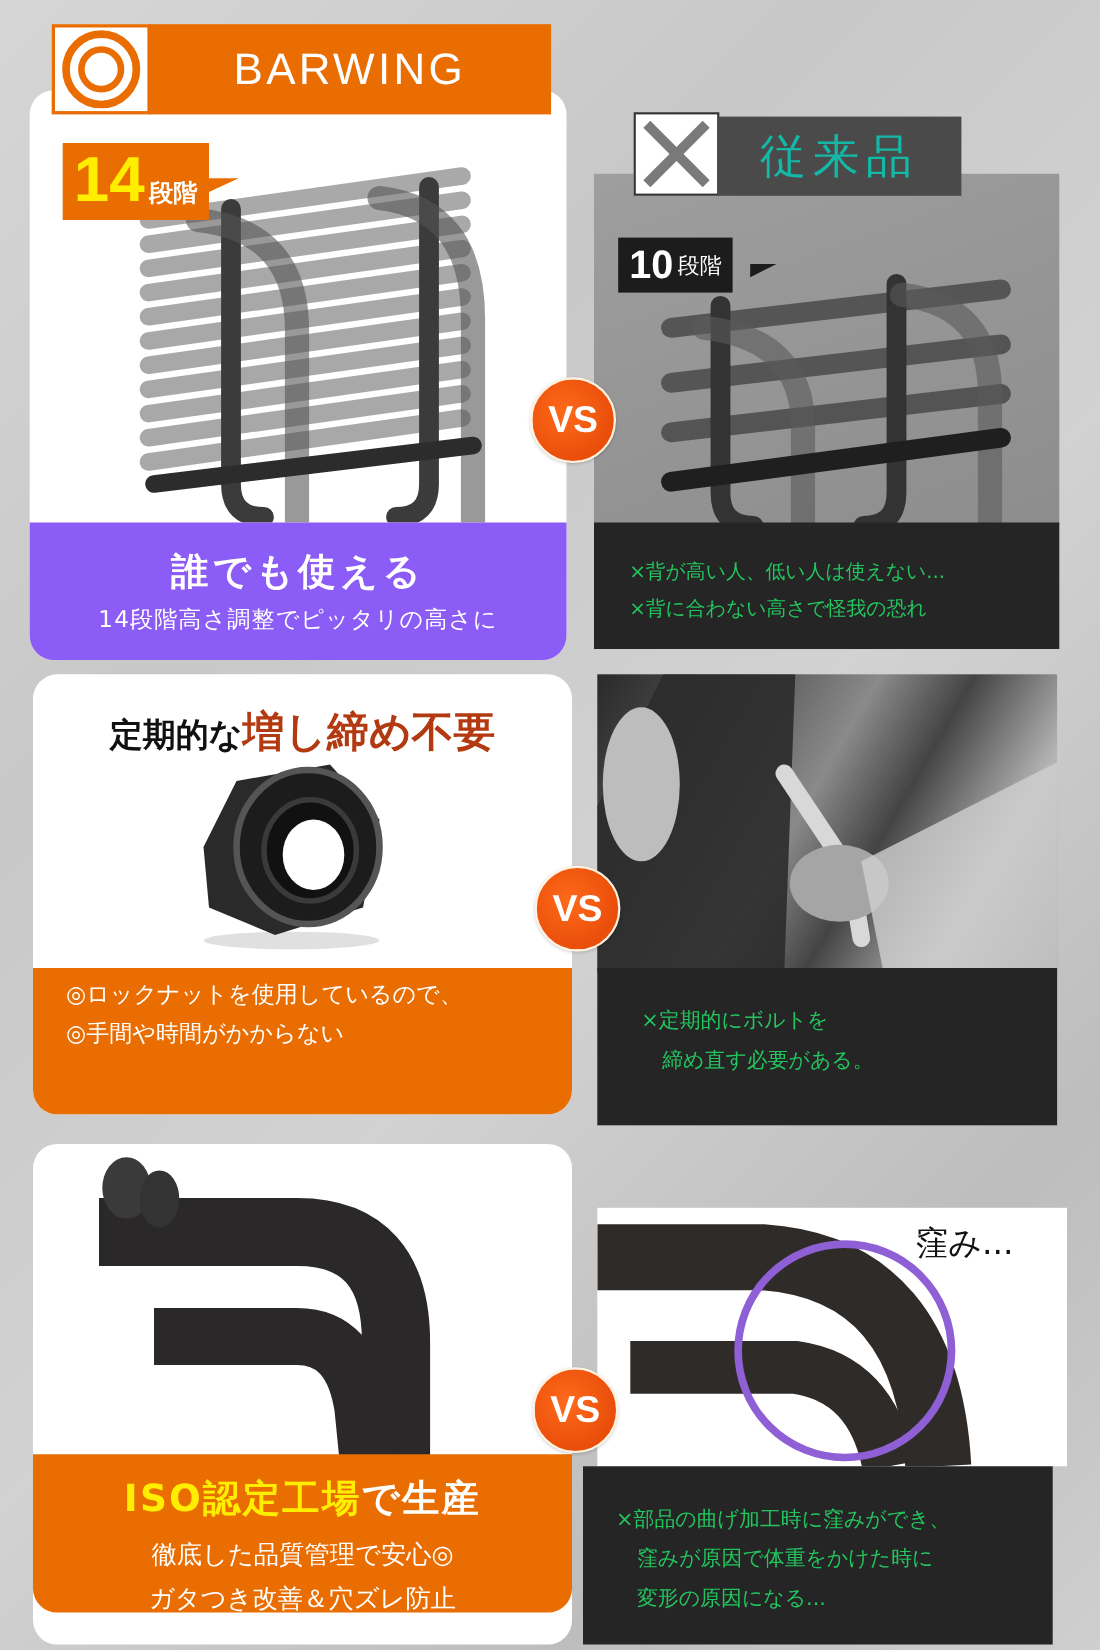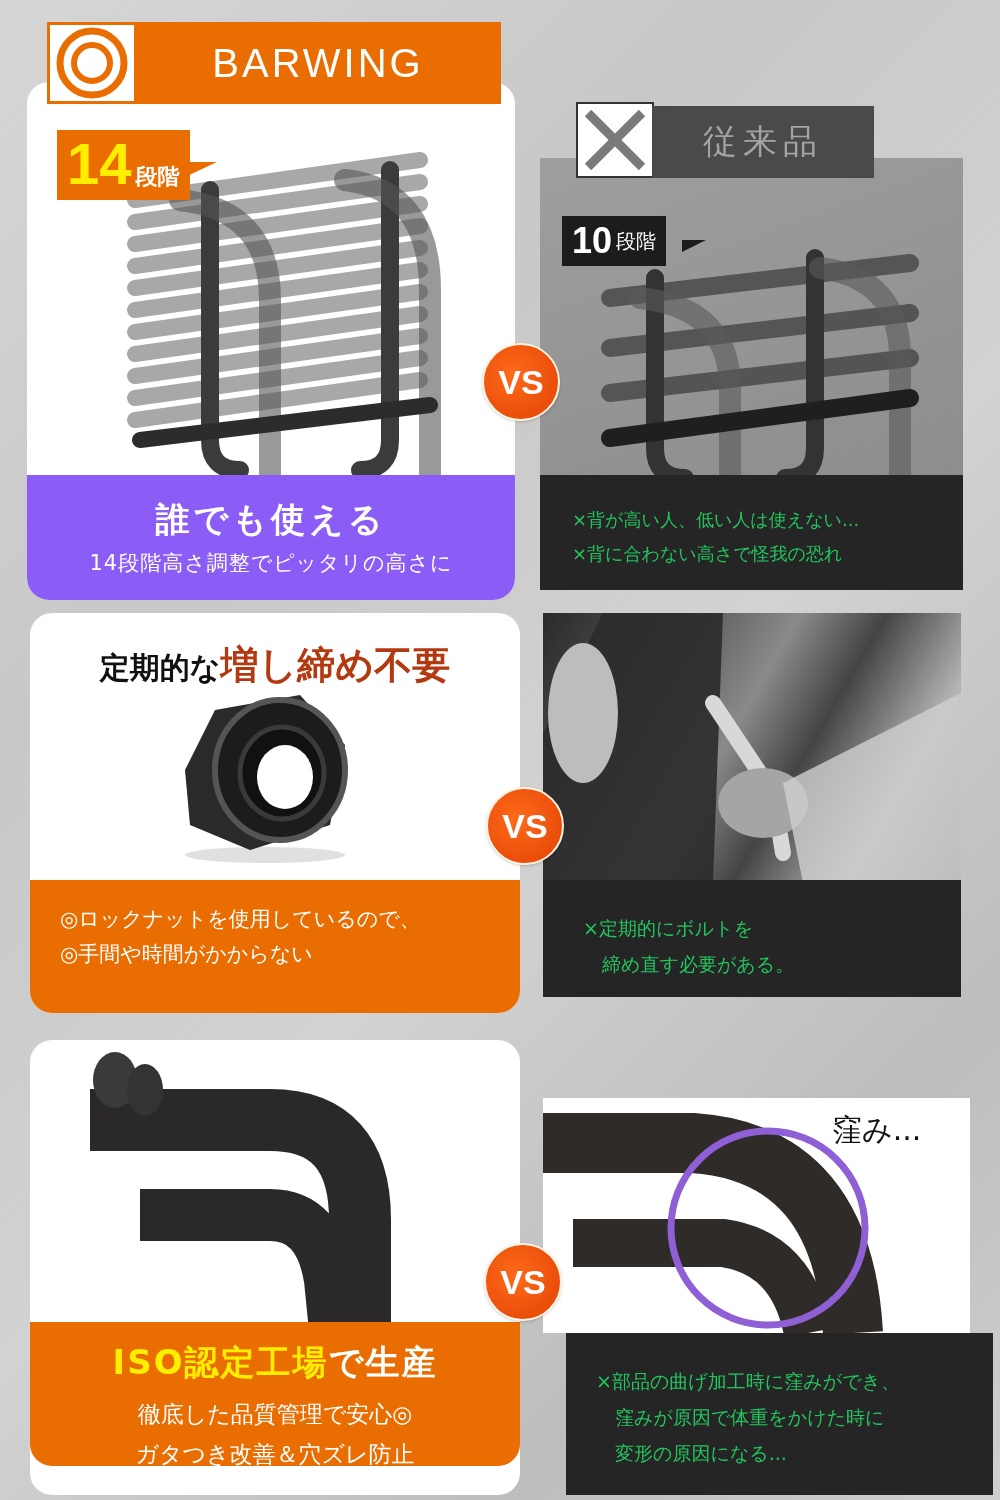--- a/index.html
+++ b/index.html
@@ -12,21 +12,21 @@
   .abs { position: absolute; }
 
   
   .card-white { background: #fff; border-radius: 22px; }
   .card-orange { background: #e96d00; }
   .brand-bar { left: 135px; top: 22px; width: 366px; height: 82px; background: #e96d00; display:flex; align-items:center; justify-content:center; }
   .brand-text { color:#fff; font-family:"Liberation Sans", sans-serif; font-size: 40px; letter-spacing: 3px; font-weight: 400; }
   .badge-o { left: 47px; top: 22px; width: 90px; height: 82px; background:#fff; border: 3px solid #e96d00; display:flex; align-items:center; justify-content:center; }
   .badge-x { left: 576px; top: 102px; width: 78px; height: 76px; background:#fff; border: 2px solid #333; display:flex; align-items:center; justify-content:center; }
   .old-bar { left: 652px; top: 106px; width: 222px; height: 72px; background:#4a4a4a; display:flex; align-items:center; justify-content:center; }
-  .old-text { color:#a3a3a3; font-size: 34px; letter-spacing: 6px; }
+  .old-text { color:#14b8a6; font-size: 42px; letter-spacing: 6px; }
 
   .step-tag { display:flex; align-items:baseline; padding: 0 10px; }
   .step-num { font-weight: bold; font-family:"Liberation Sans", sans-serif; }
   .step-unit { font-weight: bold; margin-left: 4px; }
 
   .caption-orange { background:#8b5cf6; color:#fff; text-align:center; border-radius: 0 0 22px 22px; }
   .caption-dark { background:#252525; color:#22c55e; }
 
   .vs { width: 78px; height: 78px; border-radius: 50%; background: radial-gradient(circle at 40% 40%, #ff6a1a, #e94e0a 70%); border: 2px solid #fff2e0; display:flex; align-items:center; justify-content:center; color:#fff; font-weight:bold; font-size: 34px; font-family:"Liberation Sans", sans-serif; box-shadow: 0 1px 3px rgba(0,0,0,.2); z-index: 5;}
 
@@ -137,35 +137,35 @@
 <div class="abs" style="left:170px; top:685px; width:185px; height:180px;">
   <svg width="185" height="180" viewBox="0 0 185 180">
     <ellipse cx="95" cy="170" rx="80" ry="8" fill="#000" opacity="0.12"></ellipse>
     <polygon points="15,85 45,25 130,10 175,60 160,140 80,165 20,140" fill="#2a2a2a"></polygon>
     <ellipse cx="110" cy="85" rx="65" ry="70" fill="#1c1c1c" stroke="#555" stroke-width="6"></ellipse>
     <ellipse cx="112" cy="88" rx="42" ry="46" fill="#111" stroke="#3a3a3a" stroke-width="5"></ellipse>
     <ellipse cx="115" cy="92" rx="28" ry="32" fill="#fff"></ellipse>
   </svg>
 </div>
 
-<div class="abs card-orange" style="left:30px; top:880px; width:490px; height:133px; border-radius:0 0 22px 22px; padding:22px 0 0 30px; color:#fff;">
+<div class="abs card-orange" style="left:30px; top:880px; width:490px; height:133px; border-radius:0 0 22px 22px; padding:7px 0 0 30px; color:#fff;">
   <div class="line" style="font-size:21px; line-height:35px;">◎ロックナットを使用しているので、</div>
   <div class="line" style="font-size:21px; line-height:35px;">◎手間や時間がかからない</div>
 </div>
 
 <div class="abs photo-bw" style="left:543px; top:613px; width:418px; height:270px;">
   <svg width="418" height="270" viewBox="0 0 418 270">
     <path d="M60 0 L180 0 L170 270 L0 270 L0 120 Z" fill="#2b2b2b" opacity="0.9"></path>
     <ellipse cx="40" cy="100" rx="35" ry="70" fill="#bdbdbd"></ellipse>
     <path d="M170 90 L230 180 L240 240" stroke="#d8d8d8" stroke-width="16" fill="none" stroke-linecap="round"></path>
     <ellipse cx="220" cy="190" rx="45" ry="35" fill="#a5a5a5"></ellipse>
     <path d="M240 170 L418 80 L418 270 L260 270 Z" fill="#cfcfcf" opacity="0.8"></path>
   </svg>
 </div>
-<div class="abs caption-dark" style="left:543px; top:880px; width:418px; height:117px; padding:30px 0 0 40px;">
+<div class="abs caption-dark" style="left:543px; top:880px; width:418px; height:143px; padding:30px 0 0 40px;">
   <div class="line" style="font-size:19px; line-height:36px;">×定期的にボルトを</div>
   <div class="line" style="font-size:19px; line-height:36px;">　締め直す必要がある。</div>
 </div>
 
 <div class="abs vs" style="left:486px; top:787px;">VS</div>
 
 <div class="abs card-white" style="left:30px; top:1040px; width:490px; height:455px;"></div>
 <div class="abs" style="left:70px; top:1050px; width:400px; height:280px;">
   <svg width="400" height="280" viewBox="0 0 400 280">
     <g fill="none" stroke-linecap="butt">
@@ -187,19 +187,19 @@
 <div class="abs photo-white" style="left:543px; top:1098px; width:427px; height:235px;">
   <svg width="427" height="235" viewBox="0 0 427 235">
     <g fill="none">
       <path d="M0 45 L150 45 Q300 55 310 235" stroke="#2f2b29" stroke-width="60"></path>
       <path d="M30 145 L180 145 Q250 155 265 235" stroke="#2f2b29" stroke-width="48"></path>
     </g>
     <circle cx="225" cy="130" r="97" fill="none" stroke="#8f5fd6" stroke-width="7"></circle>
   </svg>
 </div>
 <div class="abs line" style="left:832px; top:1110px; font-size:30px; color:#111;">窪み...</div>
-<div class="abs caption-dark" style="left:566px; top:1333px; width:427px; height:162px; padding:30px 0 0 30px;">
+<div class="abs caption-dark" style="left:530px; top:1333px; width:427px; height:162px; padding:30px 0 0 30px;">
   <div class="line" style="font-size:19px; line-height:36px;">×部品の曲げ加工時に窪みができ、</div>
   <div class="line" style="font-size:19px; line-height:36px;">　窪みが原因で体重をかけた時に</div>
   <div class="line" style="font-size:19px; line-height:36px;">　変形の原因になる...</div>
 </div>
 
 <div class="abs vs" style="left:484px; top:1243px;">VS</div>
 
 </body></html>

